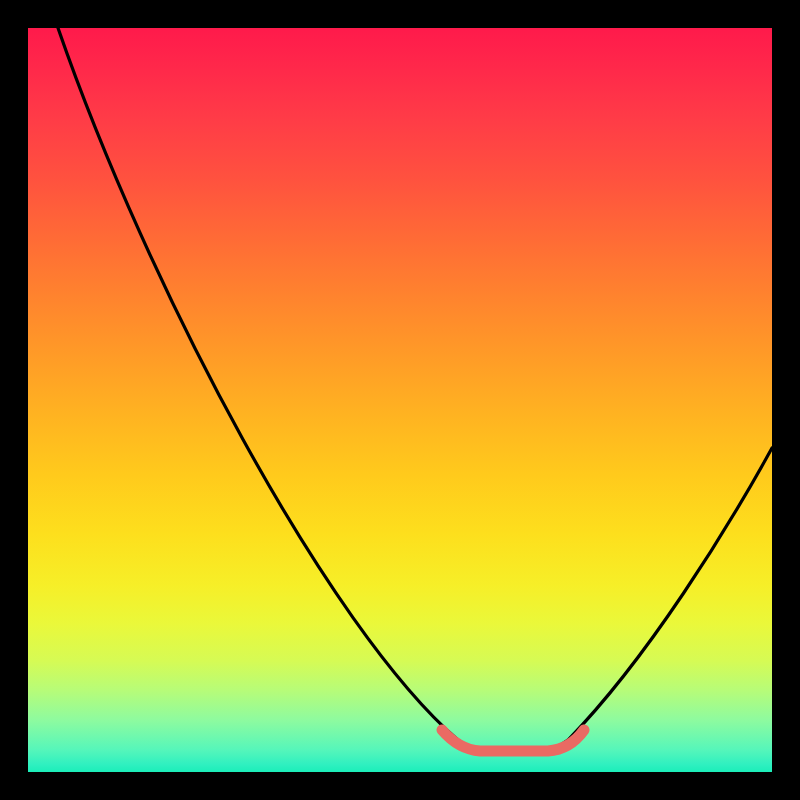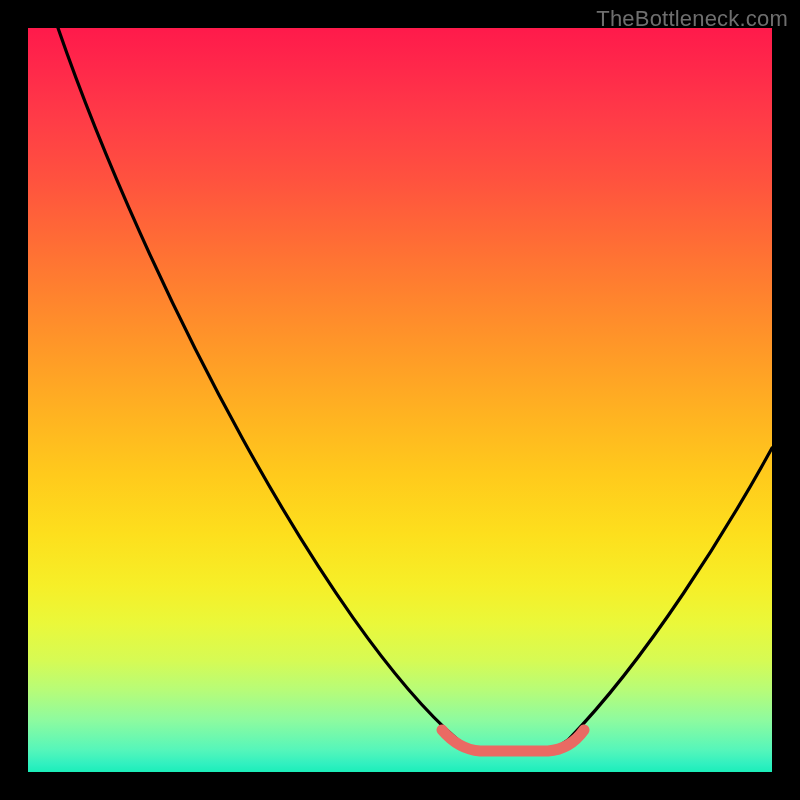--- a/index.html
+++ b/index.html
@@ -68,21 +68,20 @@
     left: 0;
     top: 0;
     width: 100%;
     height: 100%;
   }
 </style>
 </head>
 <body>
 
 <div class="frame">
-  <div class="watermark">TheBottleneck.com</div>
 
   <div class="inner">
     <div class="gradient"></div>
 
     <svg class="curve" viewBox="0 0 744 744" preserveAspectRatio="none">
 
       <path d="M 30 0
                C 120 260, 300 600, 430 712
                C 440 720, 448 722, 460 722
                L 510 722

